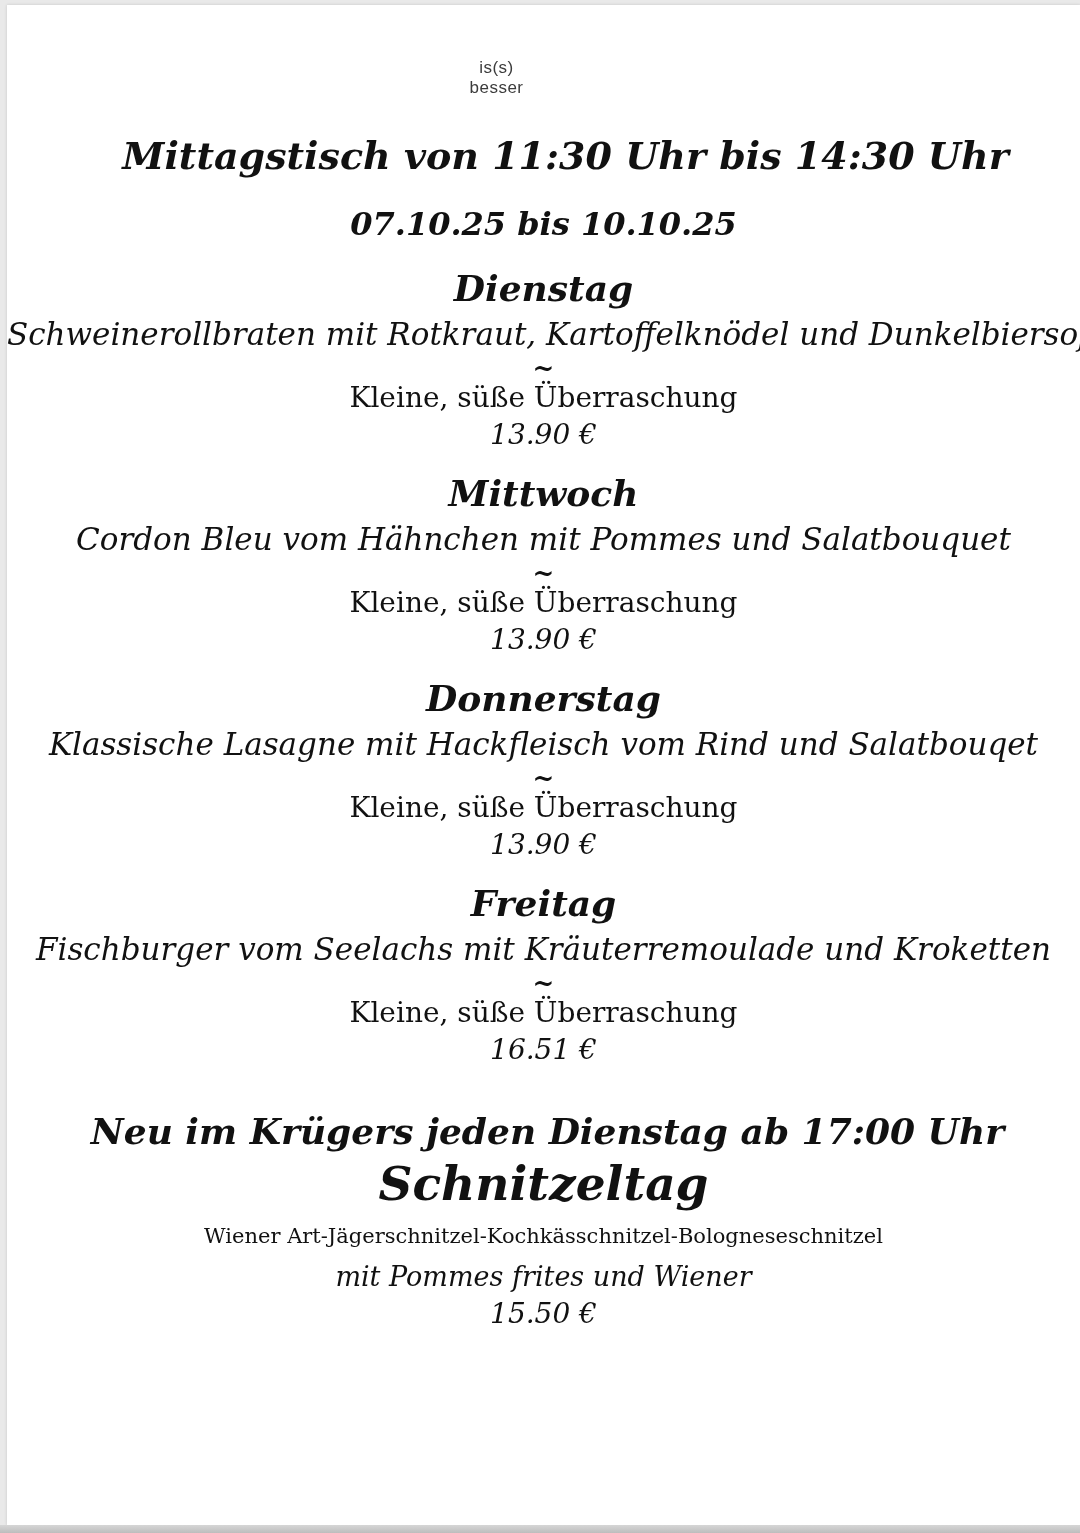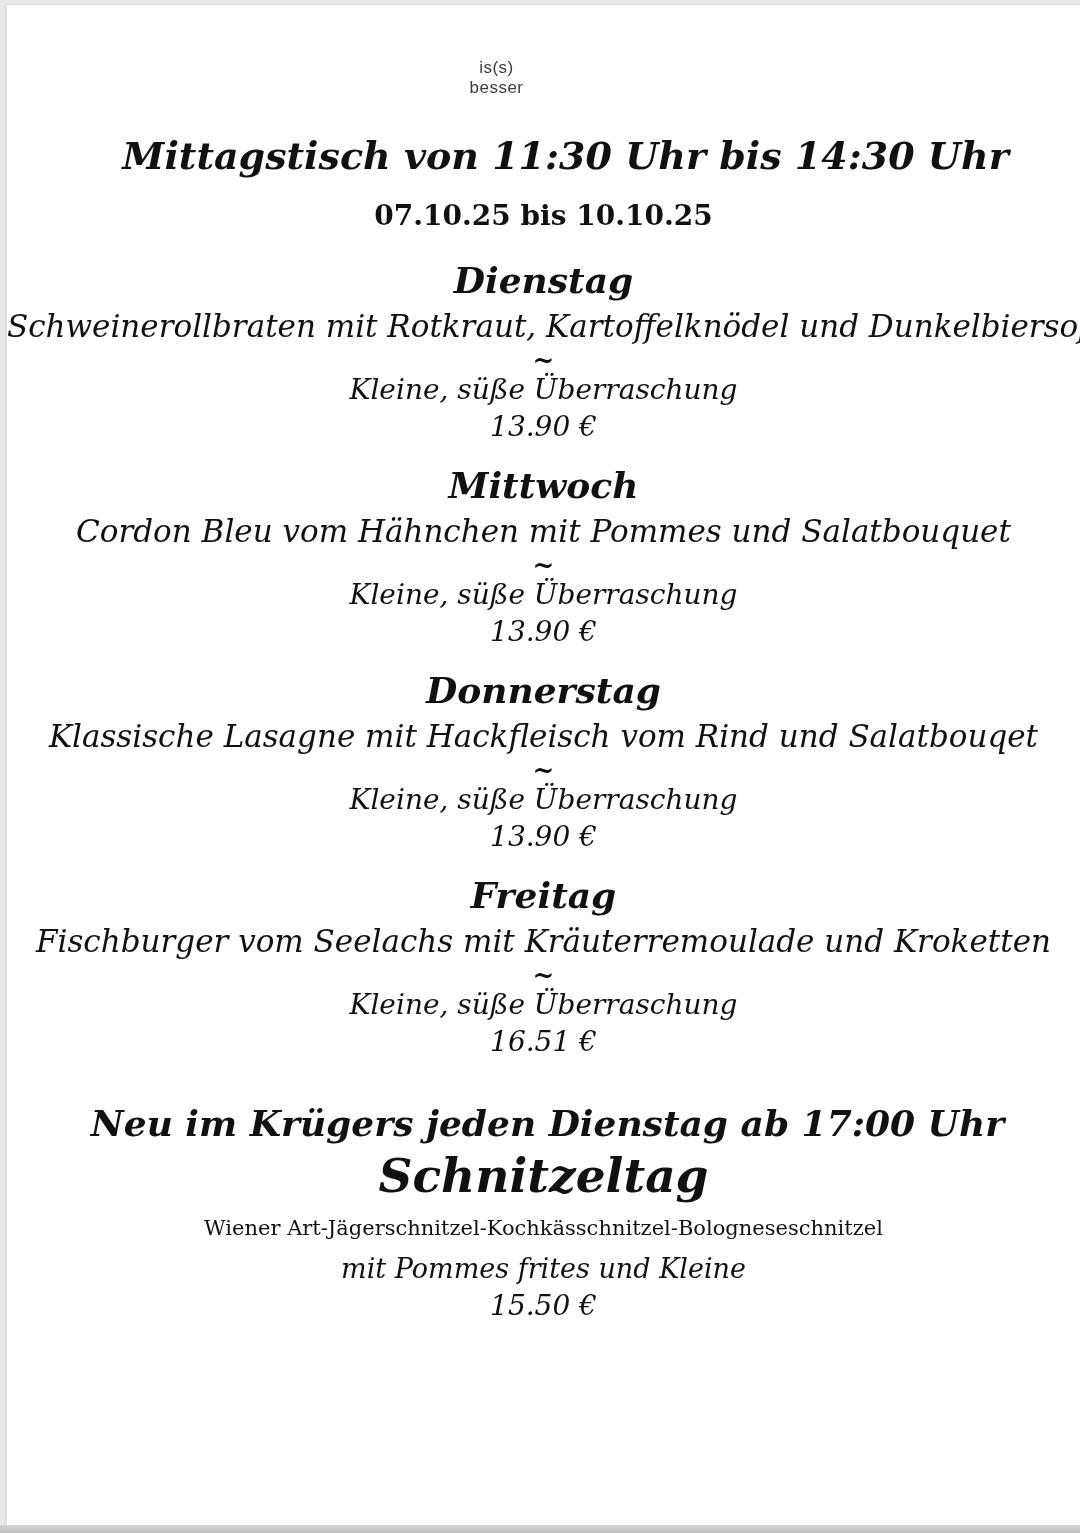--- a/index.html
+++ b/index.html
@@ -67,23 +67,24 @@
   
   .hdr1 {
     margin-top: 16px;
     font-size: 38px;
     font-weight: bold;
     font-style: italic;
     line-height: 48px;
     margin-left: 44px;
   }
   .hdr2 {
-    margin-top: 12px;
-    font-size: 28px;
-    font-weight: bold;
+    margin-top: 20px;
+    font-size: 32px;
+    font-weight: bold;
+    font-style: italic;
     line-height: 48px;
   }
 
   
   .day-section { margin-top: 16px; }
   .day-header {
     font-size: 36px;
     font-weight: bold;
     font-style: italic;
     line-height: 48px;
@@ -94,21 +95,20 @@
     line-height: 45px;
     white-space: nowrap;
   }
   .tilde {
     font-size: 26px;
     font-weight: bold;
     line-height: 22px;
   }
   .dessert {
     font-size: 28px;
-    font-style: italic;
     line-height: 38px;
   }
   .price {
     font-size: 28px;
     font-style: italic;
     line-height: 36px;
   }
 
   
   .special { margin-top: 40px; }
@@ -186,19 +186,19 @@
       <div class="dish">Fischburger vom Seelachs mit Kräuterremoulade und Kroketten</div>
       <div class="tilde">~</div>
       <div class="dessert">Kleine, süße Überraschung</div>
       <div class="price">16.51 €</div>
     </div>
 
     <div class="special">
       <div class="special-intro">Neu im Krügers jeden Dienstag ab 17:00 Uhr</div>
       <div class="special-title">Schnitzeltag</div>
       <div class="special-dishes">Wiener Art-Jägerschnitzel-Kochkässchnitzel-Bologneseschnitzel</div>
-      <div class="special-sides">mit Pommes frites und Kleine</div>
+      <div class="special-sides">mit Pommes frites und Wiener</div>
       <div class="special-price">15.50 €</div>
     </div>
 
   </div>
   <div class="bottom-bar"></div>
 </div>
 
 </body></html>

